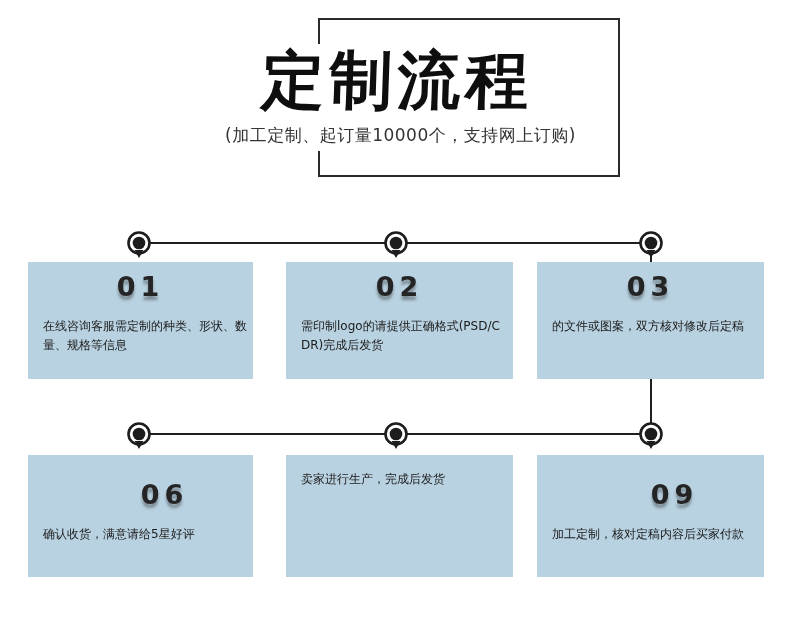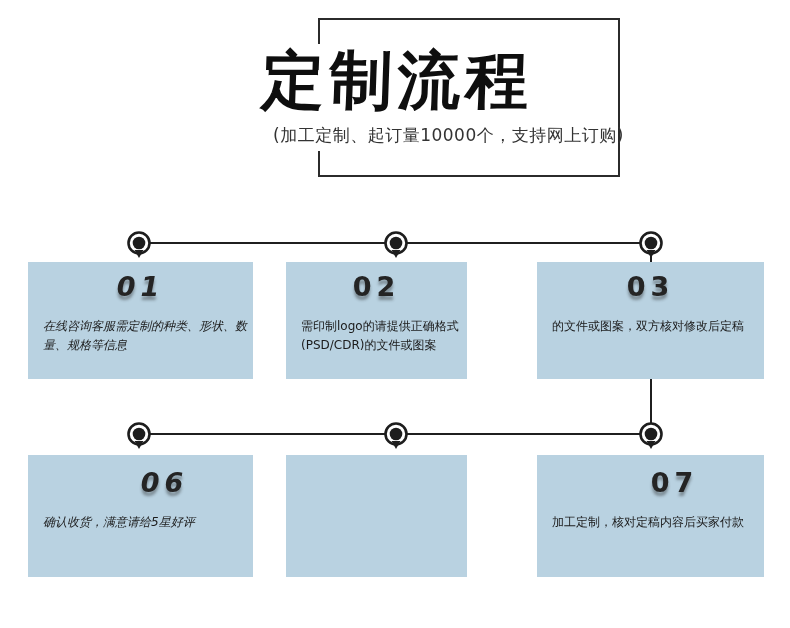--- a/index.html
+++ b/index.html
@@ -38,21 +38,20 @@
     line-height: 1.12;
     transform: skewX(-2deg);
     white-space: nowrap;
   }
   .sub-title {
     margin-top: 7px;
     font-size: 17px;
     color: #333333;
     letter-spacing: 0.5px;
     white-space: nowrap;
-    margin-left: 48px;
   }
 
   
   .conn-line {
     position: absolute;
     background: #1f1f1f;
   }
   .hline1 { left: 139px; top: 242px; width: 513px; height: 2px; }
   .hline2 { left: 139px; top: 433px; width: 513px; height: 2px; }
   .vline  { left: 650px; top: 243px; width: 2px;  height: 192px; }
@@ -64,34 +63,34 @@
   }
   .pin svg { display: block; }
 
   
   .step-box {
     position: absolute;
     background: #b9d2e1;
   }
   .row1 { top: 262px; height: 117px; }
   .row2 { top: 455px; height: 122px; }
-  .col1 { left: 28px;  width: 225px; font-style: italic; }
-  .col2 { left: 286px; width: 181px; }
+  .col1 { left: 28px;  width: 225px; }
+  .col2 { left: 286px; width: 227px; }
   .col3 { left: 537px; width: 227px; }
 
   .step-number {
     margin-top: 9px;
     text-align: center;
     font-size: 27px;
     font-weight: 700;
     letter-spacing: 5px;
     color: #242424;
     text-shadow: 0 4px 3px rgba(30,30,30,0.40);
   }
-  .row2 .step-number { margin-top: 12px; padding-left: 48px; }
+  .row2 .step-number { margin-top: 24px; padding-left: 48px; }
 
   .step-text {
     margin-top: 15px;
     padding: 0 5px 0 15px;
     font-size: 12px;
     line-height: 1.55;
     color: #1b1b1b;
     text-align: left;
     word-break: break-all;
   }
@@ -110,35 +109,36 @@
   <div class="conn-line vline"></div>
   <div class="conn-line hline1"></div>
   <div class="conn-line hline2"></div>
 
   <div class="step-box row1 col1">
     <div class="step-number">01</div>
     <div class="step-text">在线咨询客服需定制的种类、形状、数量、规格等信息</div>
   </div>
   <div class="step-box row1 col2">
     <div class="step-number">02</div>
-    <div class="step-text">需印制logo的请提供正确格式(PSD/CDR)的文件或图案</div>
+    <div class="step-text">需印制logo的请提供正确格式(PSD/CDR)完成后发货</div>
   </div>
   <div class="step-box row1 col3">
     <div class="step-number">03</div>
     <div class="step-text">的文件或图案，双方核对修改后定稿</div>
   </div>
 
   <div class="step-box row2 col1">
     <div class="step-number">06</div>
     <div class="step-text">确认收货，满意请给5星好评</div>
   </div>
   <div class="step-box row2 col2">
+    <div class="step-text">卖家进行生产，完成后发货</div>
   </div>
   <div class="step-box row2 col3">
-    <div class="step-number">07</div>
+    <div class="step-number">09</div>
     <div class="step-text">加工定制，核对定稿内容后买家付款</div>
   </div>
 
   <div class="pin" style="left:125px; top:230px;">
     <svg width="28" height="32" viewBox="0 0 28 32">
       <circle cx="14" cy="13" r="10.5" fill="#ffffff" stroke="#1d1d1d" stroke-width="2.6"></circle>
       <path d="M9.5 20 L14 28 L18.5 20 Z" fill="#1d1d1d"></path>
       <circle cx="14" cy="13" r="6.3" fill="#1d1d1d"></circle>
     </svg>
   </div>

